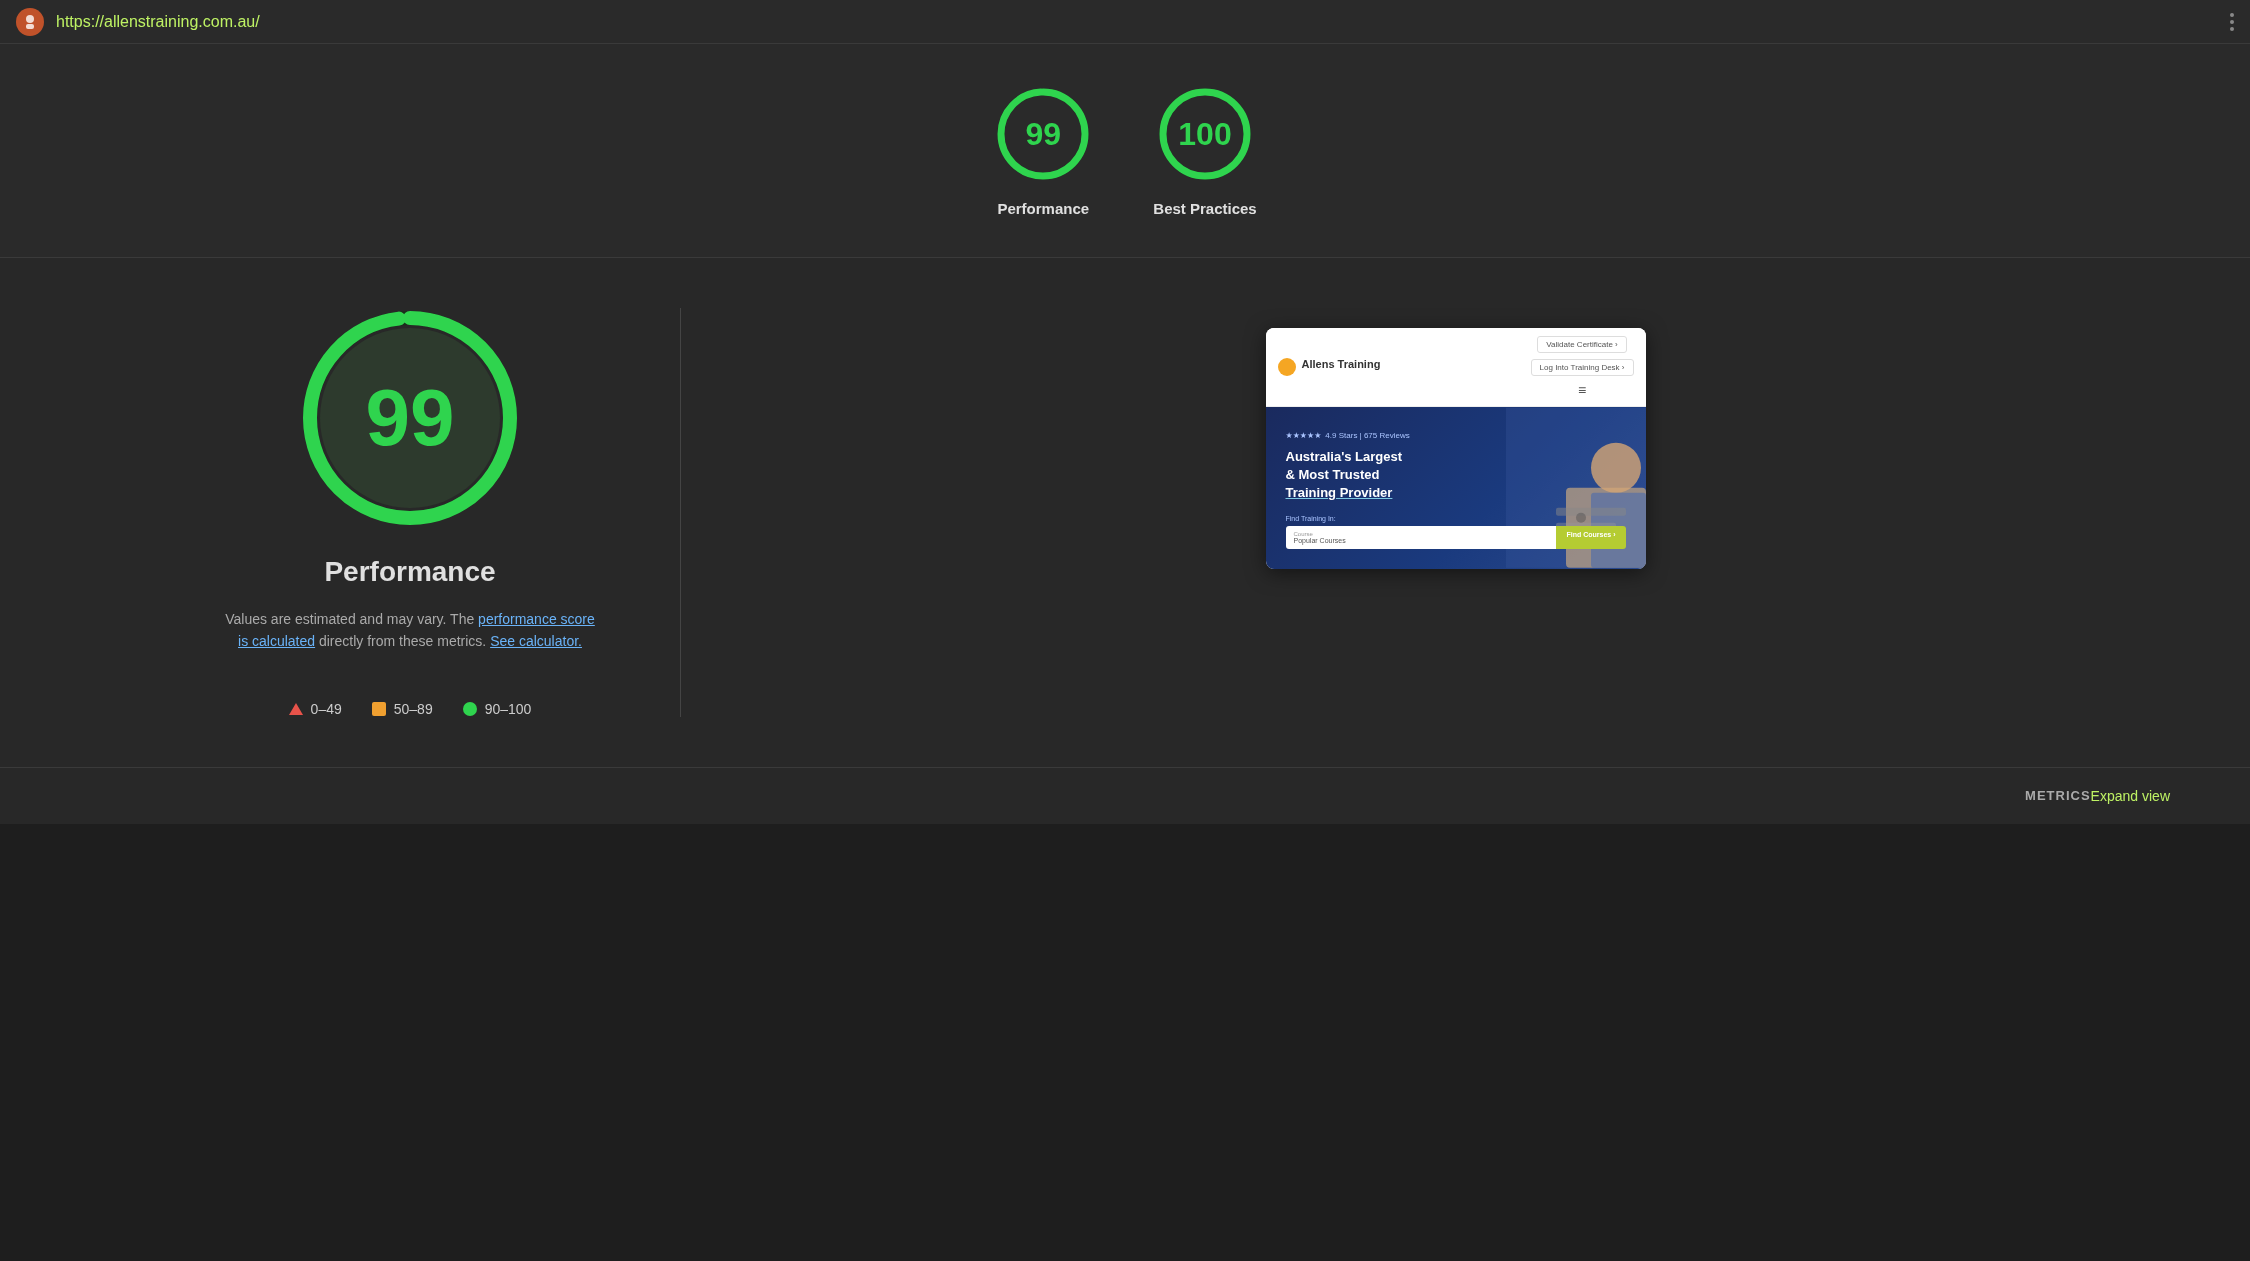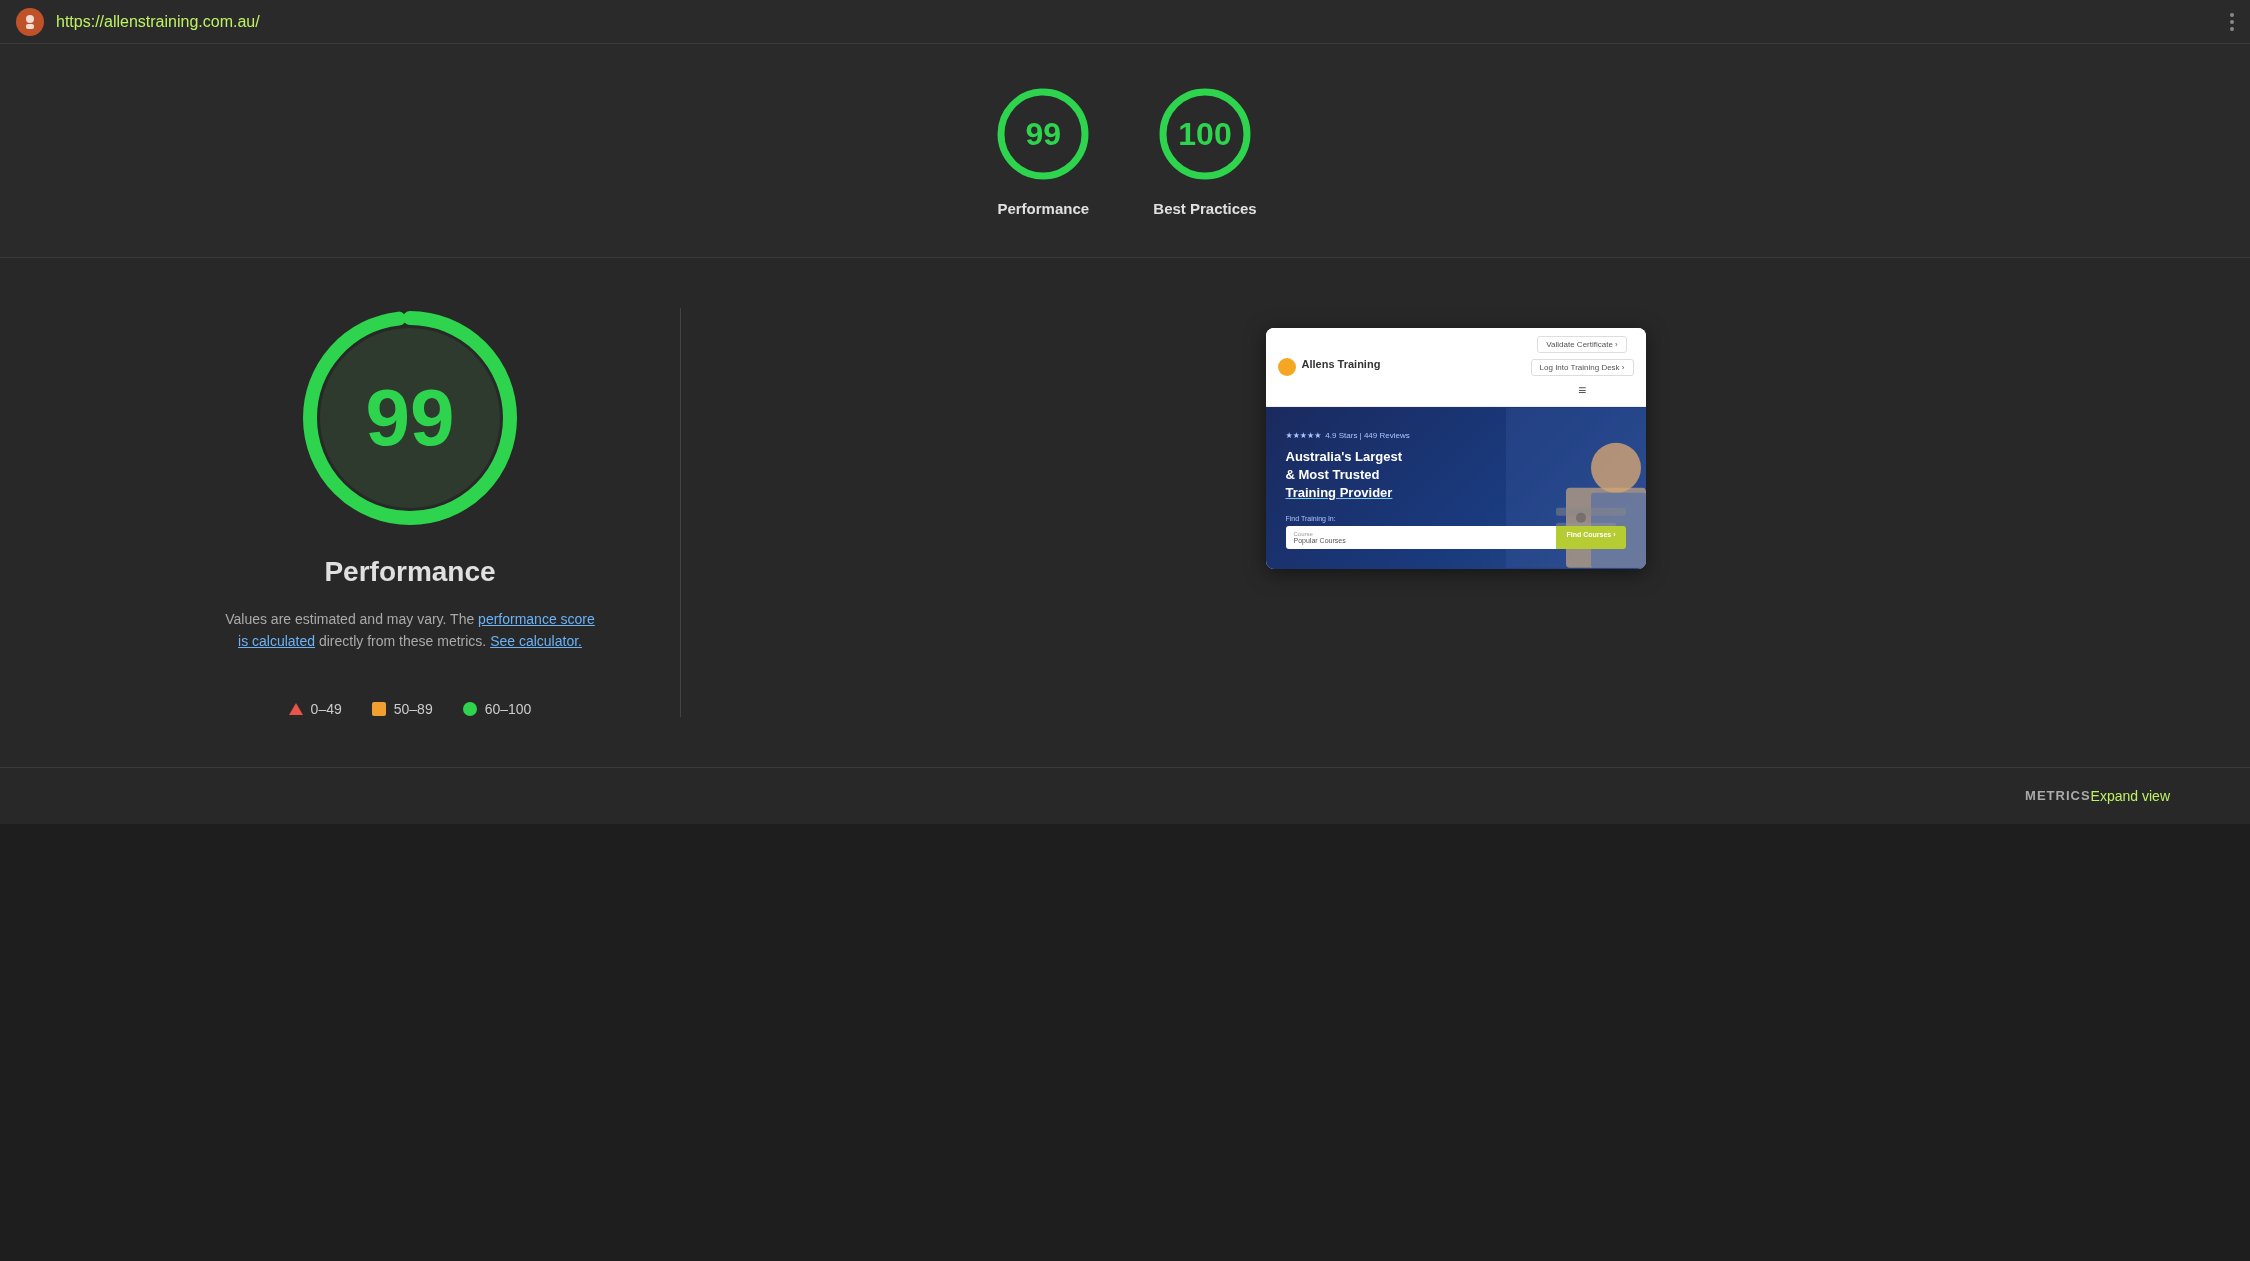--- a/index.html
+++ b/index.html
@@ -473,21 +473,21 @@
       <div class="legend-item">
         <div class="legend-icon-red"></div>
         <span>0–49</span>
       </div>
       <div class="legend-item">
         <div class="legend-icon-orange"></div>
         <span>50–89</span>
       </div>
       <div class="legend-item">
         <div class="legend-icon-green"></div>
-        <span>60–100</span>
+        <span>90–100</span>
       </div>
     </div>
   </div>
 
   <div class="vertical-divider"></div>
 
   <div class="right-panel">
     <div class="website-preview">
 
       <div class="preview-header">
@@ -499,21 +499,21 @@
           <div class="preview-btn">Validate Certificate ›</div>
           <div class="preview-btn">Log Into Training Desk ›</div>
           <div class="preview-hamburger">≡</div>
         </div>
       </div>
 
       <div class="preview-hero">
         <div class="preview-hero-text">
           <div class="preview-stars">
             <span>★★★★★</span>
-            <span>4.9 Stars | 449 Reviews</span>
+            <span>4.9 Stars | 675 Reviews</span>
           </div>
           <div class="preview-headline">
             <span>Australia's Largest</span><br>
             <span>&amp; Most Trusted</span><br>
             <strong>Training Provider</strong>
           </div>
           <div class="preview-search">
             <div class="preview-search-label">Find Training In:</div>
             <div class="preview-search-box">
               <div class="preview-search-input">

